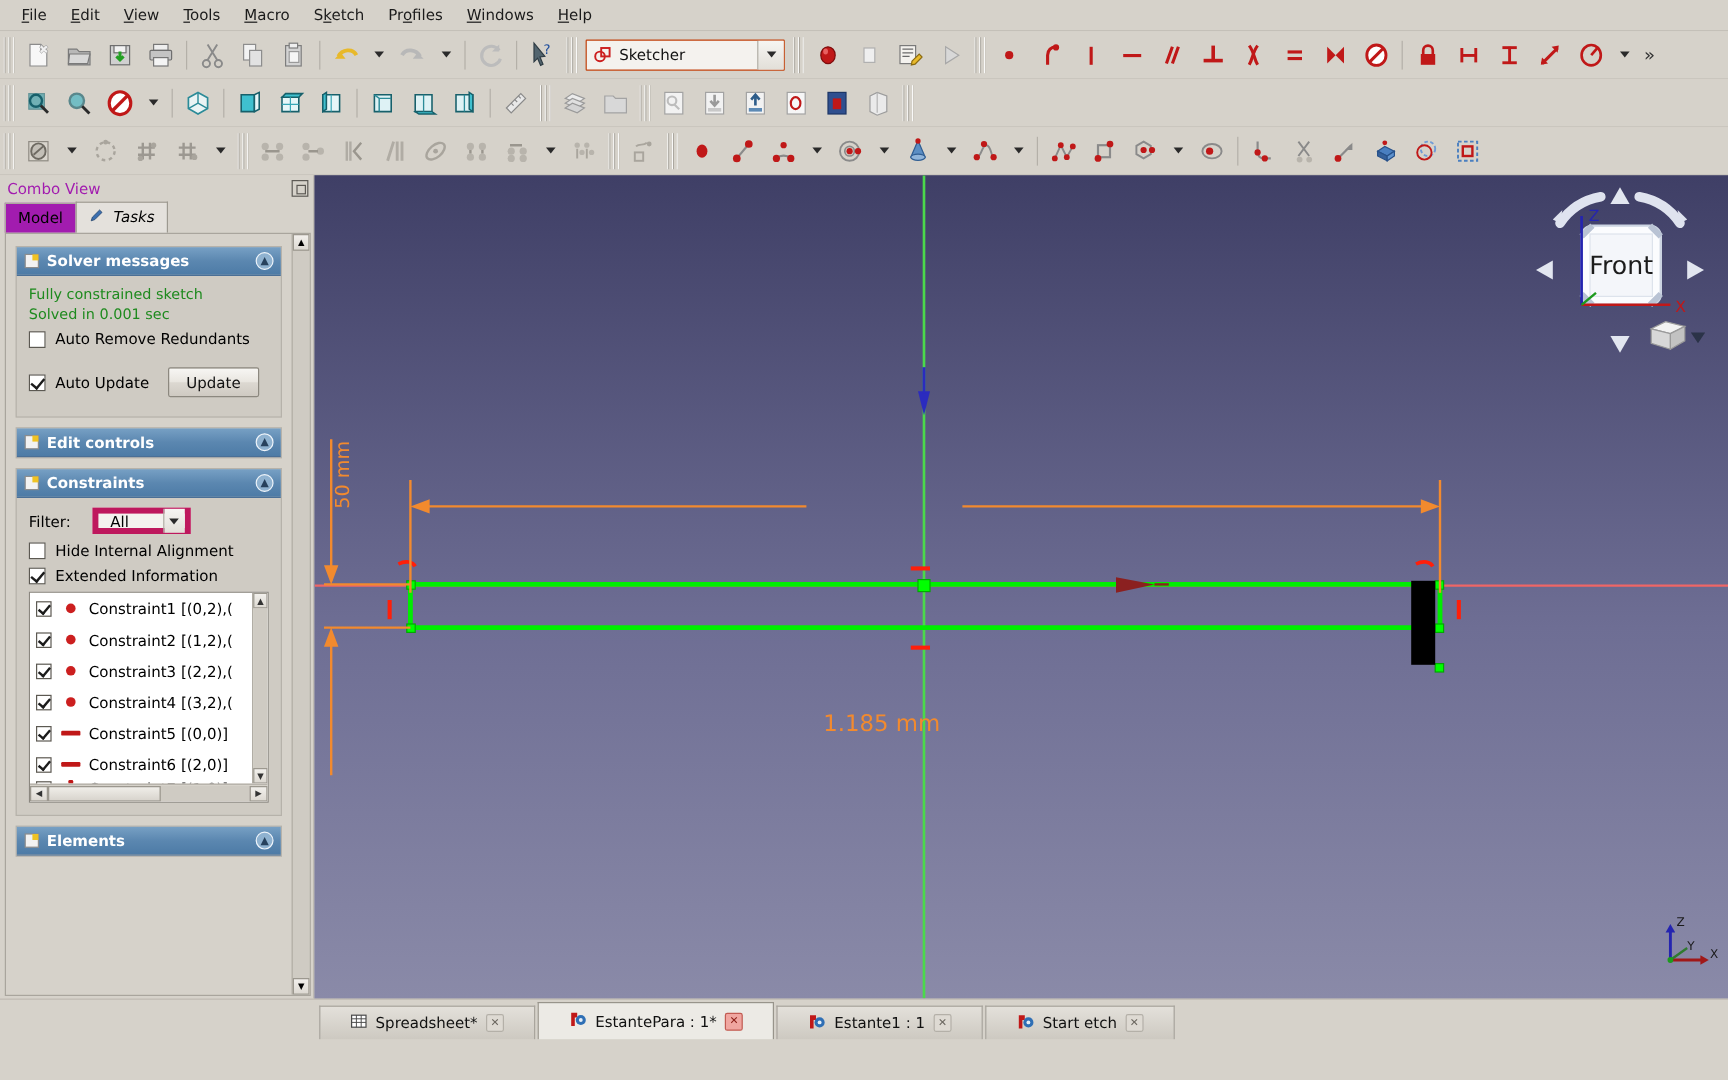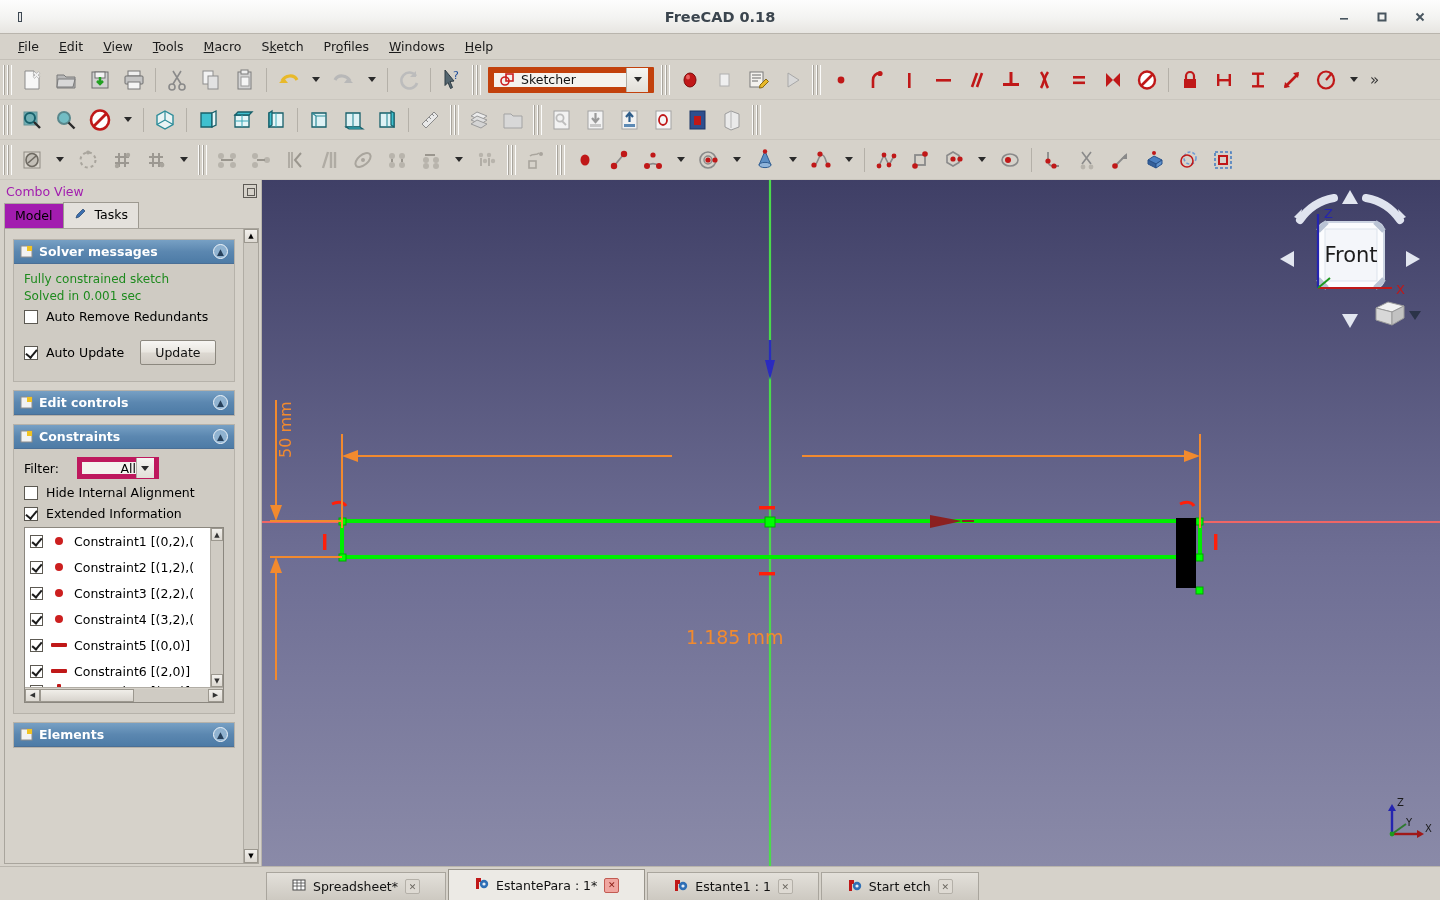--- a/index.html
+++ b/index.html
@@ -68,21 +68,21 @@
     cursor: default; border: 1px solid transparent; border-radius: 2px;
   }
   .tb-btn.narrow { width: 22px; }
   .tb-sep { width: 1px; height: 24px; background: #b4b0a8; margin: 0 4px; }
   .arrow-dn { width: 0;height:0;border-left:4px solid transparent;border-right:4px solid transparent;border-top:5px solid #2a2a2a; }
   .chev { font-size: 15px; color: #333; padding: 0 5px; cursor: default; }
 
   
   .wb-combo {
     height: 26px; width: 166px; background: #f4f2ee;
-    border: 6px solid #c2410c; display: flex; align-items: center;
+    border: 1px solid #c2410c; display: flex; align-items: center;
     margin: 0 4px; border-radius: 1px;
   }
   .wb-combo .wbi { margin-left: 5px; margin-right: 6px; display:flex; }
   .wb-combo .wbl { flex: 1; font-size: 12.5px; color: #111; }
   .wb-combo .wbarrow {
     width: 22px; height: 24px; border-left: 1px solid #b0aca4;
     display: flex; align-items: center; justify-content: center;
     background: linear-gradient(to bottom,#f6f5f2,#e2dfd8);
   }
 
@@ -104,21 +104,21 @@
   }
   .combo-title .undock:after {
     content:''; position:absolute; left:3px; top:3px; right:1px; bottom:1px;
     border:1px solid #5d5a55; background:#d6d2ca;
   }
   .tabrow { display: flex; align-items: flex-end; height: 26px; padding-left: 4px; }
   .ctab {
     padding: 4px 10px 5px 10px; font-size: 12.5px; background: #a21caf;
     border: 1px solid #aca89f; border-bottom: none; margin-right: -1px; cursor: pointer;
   }
-  .ctab.active { background: #e4e1dc; padding-bottom: 6px; border-color:#9d9990; }
+  .ctab.active { background: #e4e1dc; padding-bottom: 6px; border-color:#9d9990;font-style:italic; }
   .ctab .pencil { margin-right: 5px; }
 
   .tasks-scroll {
     flex: 1; background: #d6d2ca; border: 1px solid #a9a59d; margin: 0 2px 2px 4px;
     display: flex; overflow: hidden; position: relative;
   }
   .tasks-inner { flex: 1; padding: 10px 8px 0 8px; overflow: hidden; }
 
   .close-btn-wrap { display: flex; justify-content: center; margin-bottom: 10px; }
   .btn {
@@ -147,21 +147,21 @@
   .chk-row { display: flex; align-items: center; margin: 6px 0; font-size: 12.5px; }
   .chk {
     width: 14px; height: 14px; border: 1px solid #5c5952; background: #fff;
     margin-right: 8px; position: relative; flex: 0 0 auto; cursor: pointer;
   }
   .chk.on:after {
     content:''; position:absolute; left:3px; top:0px; width:5px; height:9px;
     border:solid #1b1b1b; border-width:0 2px 2px 0; transform: rotate(40deg);
   }
 
-  .filter-row { display: flex; align-items: center; margin-bottom: 6px; text-align: right; }
+  .filter-row { display: flex; align-items: center; margin-bottom: 6px; }
   .filter-row .lbl { font-size: 12.5px; margin-right: 18px; }
   .sel {
     width: 82px; height: 22px; background: #f4f2ee; border: 5px solid #be185d;
     display: flex; align-items: center; font-size: 12.5px; padding-left: 10px; cursor: pointer;
   }
   .sel .selv { flex: 1; }
   .sel .selarrow {
     width: 18px; height: 20px; border-left: 1px solid #b0aca4;
     display: flex; align-items: center; justify-content: center;
     background: linear-gradient(to bottom,#f6f5f2,#e2dfd8);
@@ -232,46 +232,20 @@
     display: flex; align-items: center; justify-content: center; font-size: 9px; color: #6a665f;
     border-radius: 2px; cursor: pointer;
   }
   .dtab.active .x { background: #f0a6a0; border-color: #c25b52; color: #8c2018; }
 </style>
 </head>
 <body>
 
 <div id="app">
 
-  <div class="titlebar">
-    <div class="title-icon">
-      <svg width="12" height="12" viewBox="0 0 12 12">
-          <rect x="4" y="1" width="4" height="10" fill="#3d4852"></rect>
-          <rect x="5" y="2" width="2" height="8" fill="#e8e8e8"></rect>
-        </svg>
-    </div>
-    <div class="title-text">FreeCAD 0.18</div>
-    <div class="win-btns">
-      <div class="win-btn">
-        <svg width="12" height="12" viewBox="0 0 12 12">
-            <rect x="2" y="7" width="8" height="1.6" fill="#48555f"></rect>
-          </svg>
-      </div>
-      <div class="win-btn">
-        <svg width="12" height="12" viewBox="0 0 12 12">
-            <rect x="2.5" y="2.5" width="7" height="7" fill="none" stroke="#48555f" stroke-width="2"></rect>
-          </svg>
-      </div>
-      <div class="win-btn">
-        <svg width="12" height="12" viewBox="0 0 12 12">
-            <path d="M2.5 2.5 L9.5 9.5 M9.5 2.5 L2.5 9.5" stroke="#48555f" stroke-width="1.9"></path>
-          </svg>
-      </div>
-    </div>
-  </div>
 
   <div class="menubar">
     <div class="menu-item"><u>F</u><span>ile</span></div>
     <div class="menu-item"><u>E</u>dit</div>
     <div class="menu-item"><u>V</u>iew</div>
     <div class="menu-item"><u>T</u>ools</div>
     <div class="menu-item"><u>M</u>acro</div>
     <div class="menu-item">S<u>k</u>etch</div>
     <div class="menu-item">Pr<u>o</u>files</div>
     <div class="menu-item"><u>W</u>indows</div>

